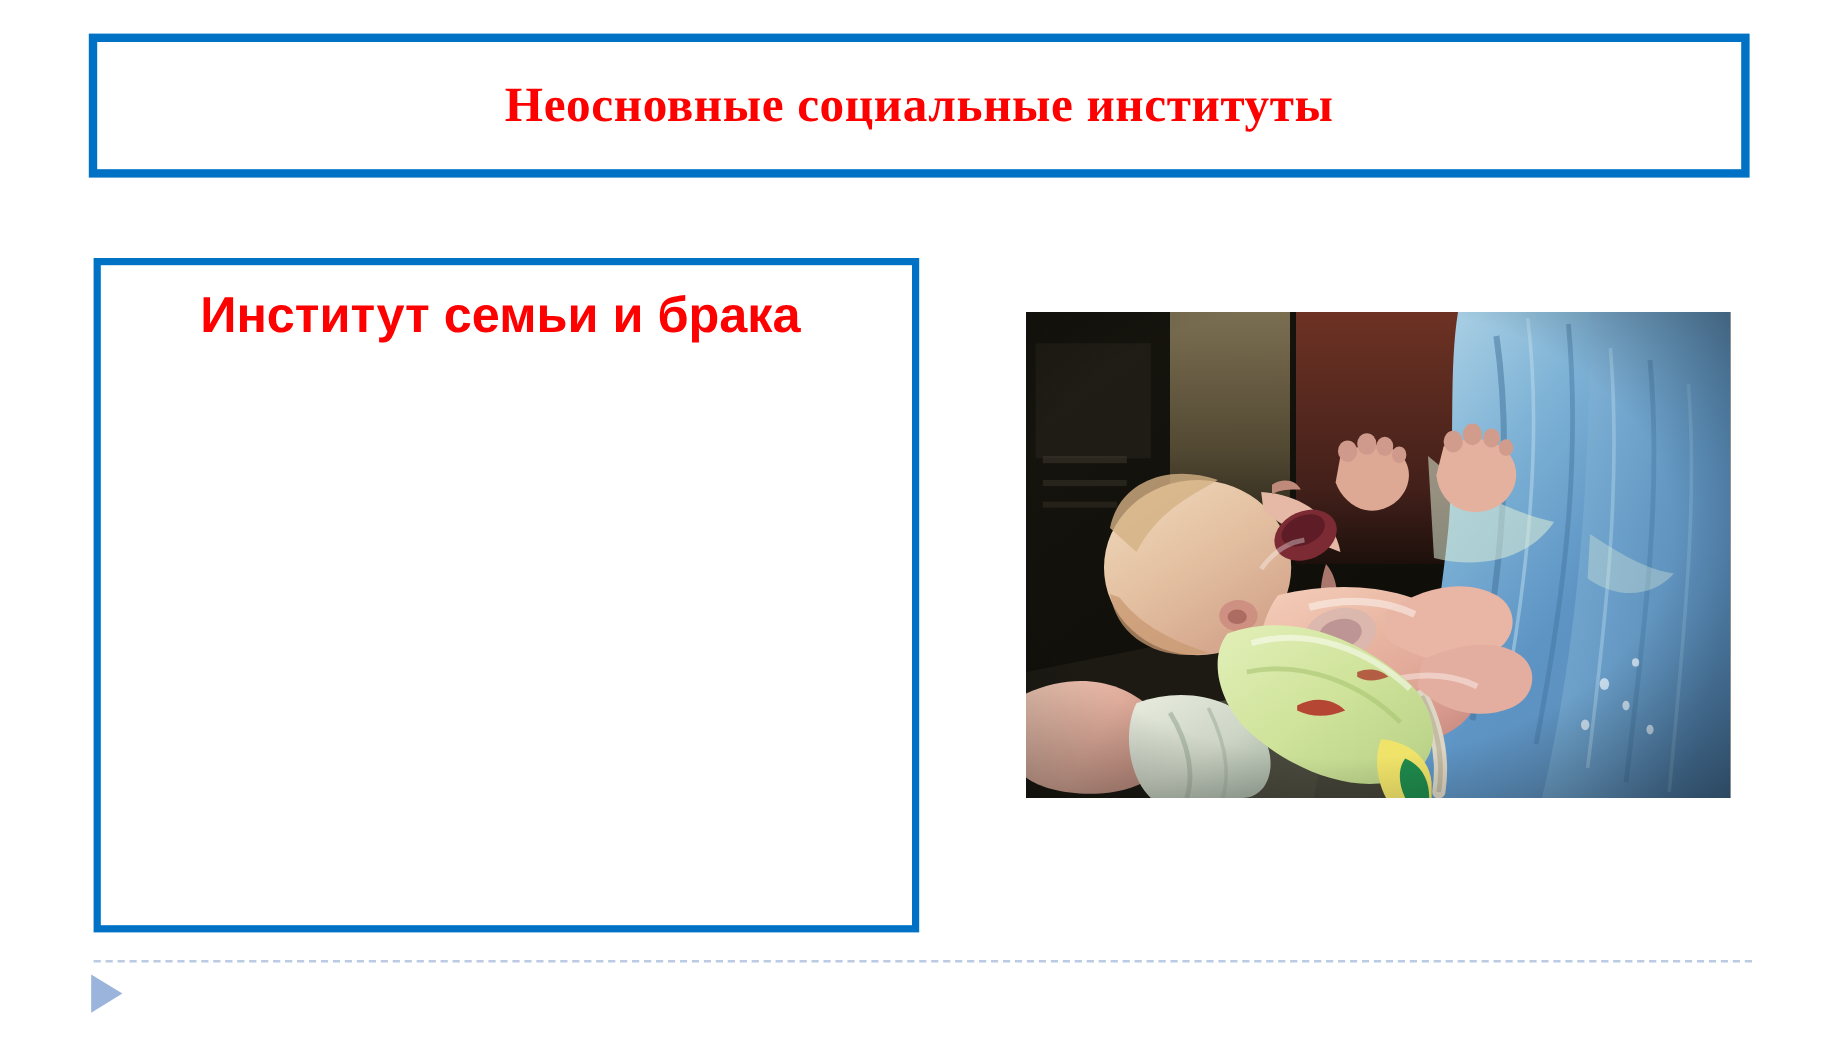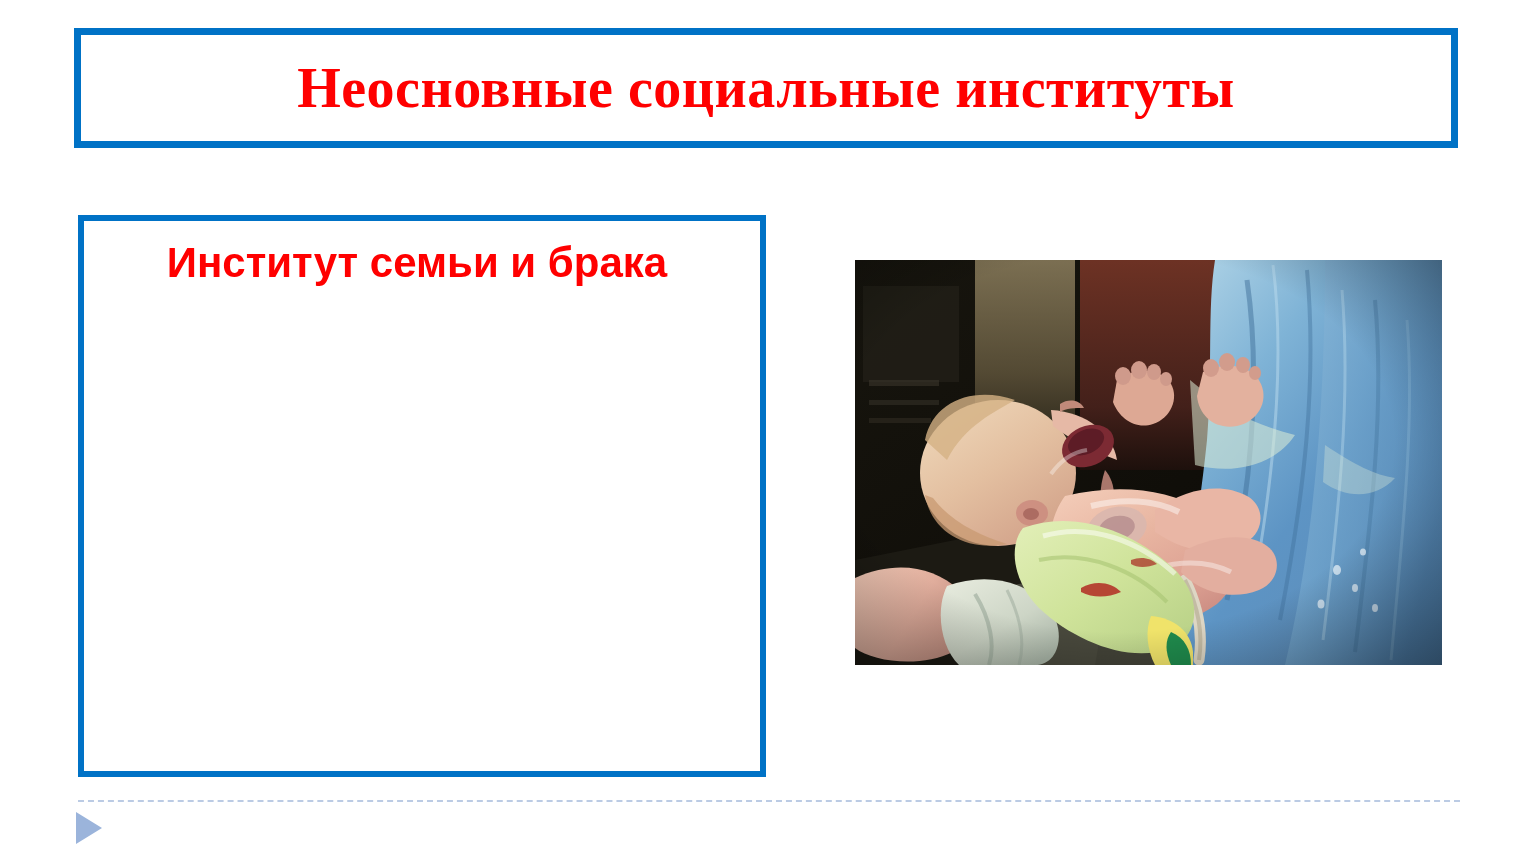--- a/index.html
+++ b/index.html
@@ -25,21 +25,21 @@
     border: 7px solid #0072C6;
     background: #ffffff;
     box-sizing: border-box;
     display: flex;
     align-items: center;
     justify-content: center;
   }
   #title-text {
     font-family: "Liberation Serif", "DejaVu Serif", serif;
     font-weight: bold;
-    font-size: 56px;
+    font-size: 41px;
     line-height: 1.05;
     color: #FF0000;
     letter-spacing: 0.5px;
     white-space: nowrap;
     text-align: center;
   }
 
   
   #content-box {
     position: absolute;

